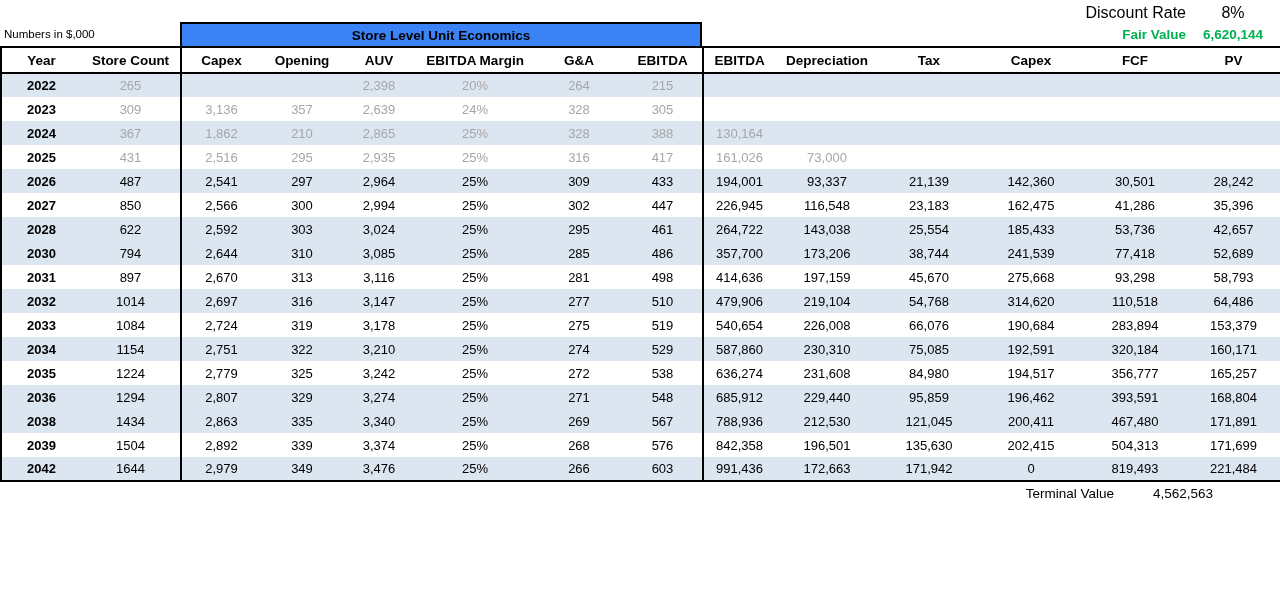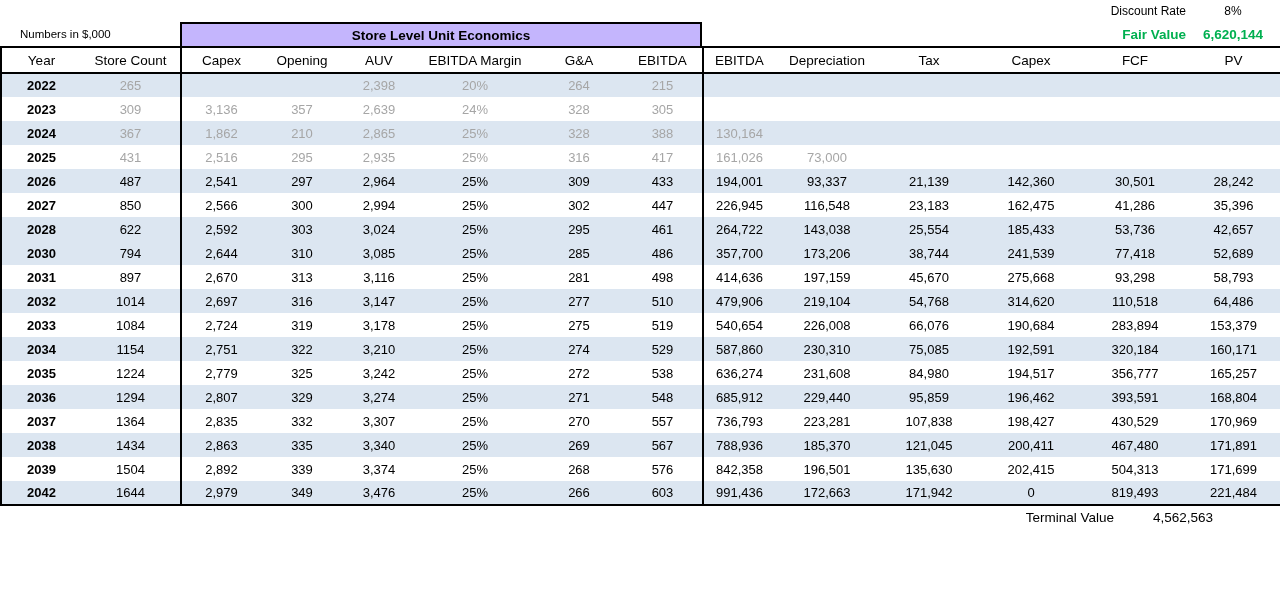--- a/index.html
+++ b/index.html
@@ -13,49 +13,49 @@
     width: 1280px; height: 599px;
     background: #ffffff;
     font-family: "Liberation Sans", sans-serif;
     color: #000;
     overflow: hidden;
   }
   .sheet { position: relative; width: 1280px; height: 599px; }
 
   
   .top-strip {
-    height: 22px; display: flex; align-items: center;
-    font-size: 12px;
+    height: 22px; display: flex; align-items: flex-end;
+    font-size: 16px;
   }
   .kv-label { flex: 1; text-align: right; }
   .kv-value { width: 94px; text-align: center; }
 
   
   .title-strip {
     height: 24px; position: relative;
     display: flex; align-items: center;
     font-size: 13.5px;
   }
-  .units-note { font-size: 11.5px; padding-left: 20px; white-space: nowrap; }
+  .units-note { font-size: 11.5px; padding-left: 4px; white-space: nowrap; }
   .section-title-box {
     position: absolute; left: 180px; width: 522px; top: 0; bottom: 0;
     border: 2px solid var(--border); border-bottom: none;
     display: flex; align-items: center; justify-content: center;
-    font-weight: bold; font-size: 13.5px; background: #c4b5fd;
+    font-weight: bold; font-size: 13.5px; background: #3b82f6;
   }
   .green { color: var(--green); }
   .bold { font-weight: bold; }
 
   
   table {
     width: 1280px; border-collapse: collapse; table-layout: fixed;
   }
   thead tr { height: 26px; }
   th {
-    font-weight: normal; font-size: 13.5px; text-align: center;
+    font-weight: bold; font-size: 13.5px; text-align: center;
     border-top: 2px solid var(--border);
     border-bottom: 2px solid var(--border);
     overflow: hidden; white-space: nowrap;
   }
   tbody tr { height: 24px; }
   td {
     text-align: center; font-size: 13px;
     overflow: hidden; white-space: nowrap;
   }
   tbody tr.banded { background: var(--band); }
@@ -344,47 +344,31 @@
           <td>25%</td>
           <td>271</td>
           <td>548</td>
           <td>685,912</td>
           <td>229,440</td>
           <td>95,859</td>
           <td>196,462</td>
           <td>393,591</td>
           <td>168,804</td>
         </tr>
-        <tr>
-          <td>2037</td>
-          <td>1364</td>
-          <td>2,835</td>
-          <td>332</td>
-          <td>3,307</td>
-          <td>25%</td>
-          <td>270</td>
-          <td>557</td>
-          <td>736,793</td>
-          <td>223,281</td>
-          <td>107,838</td>
-          <td>198,427</td>
-          <td>430,529</td>
-          <td>170,969</td>
-        </tr>
         <tr class="banded">
           <td>2038</td>
           <td>1434</td>
           <td>2,863</td>
           <td>335</td>
           <td>3,340</td>
           <td>25%</td>
           <td>269</td>
           <td>567</td>
           <td>788,936</td>
-          <td>185,370</td>
+          <td>212,530</td>
           <td>121,045</td>
           <td>200,411</td>
           <td>467,480</td>
           <td>171,891</td>
         </tr>
         <tr>
           <td>2039</td>
           <td>1504</td>
           <td>2,892</td>
           <td>339</td>

